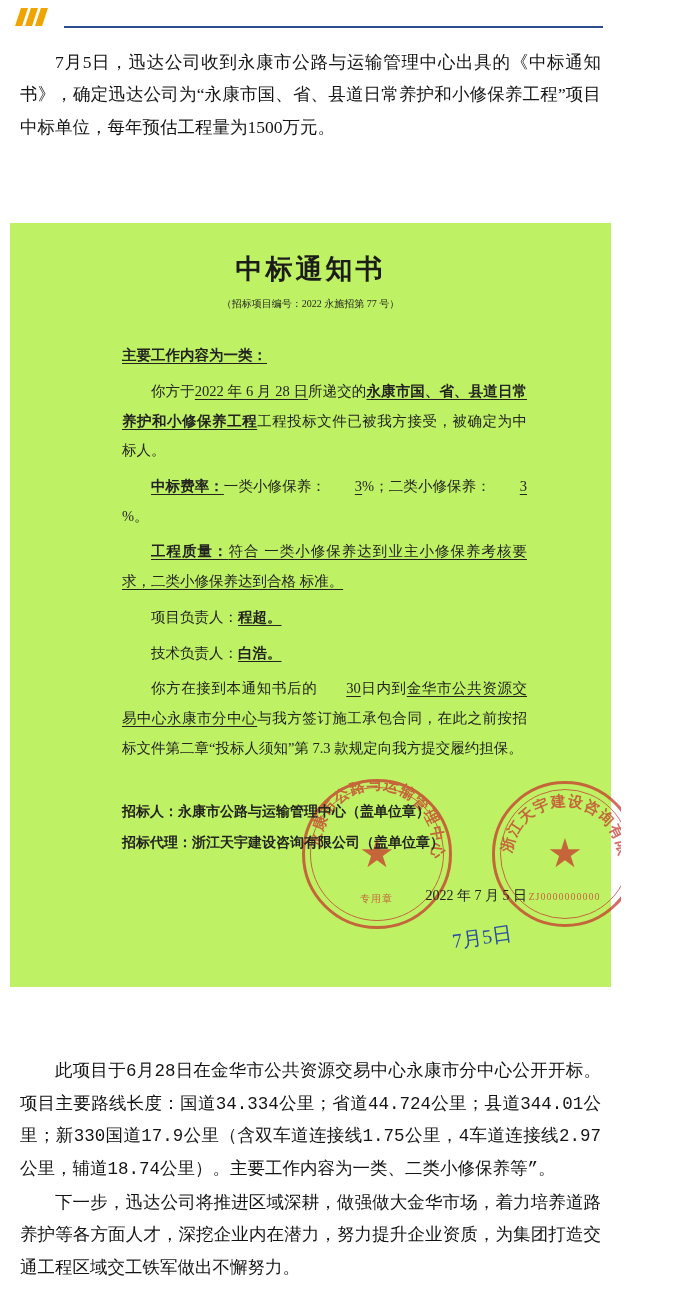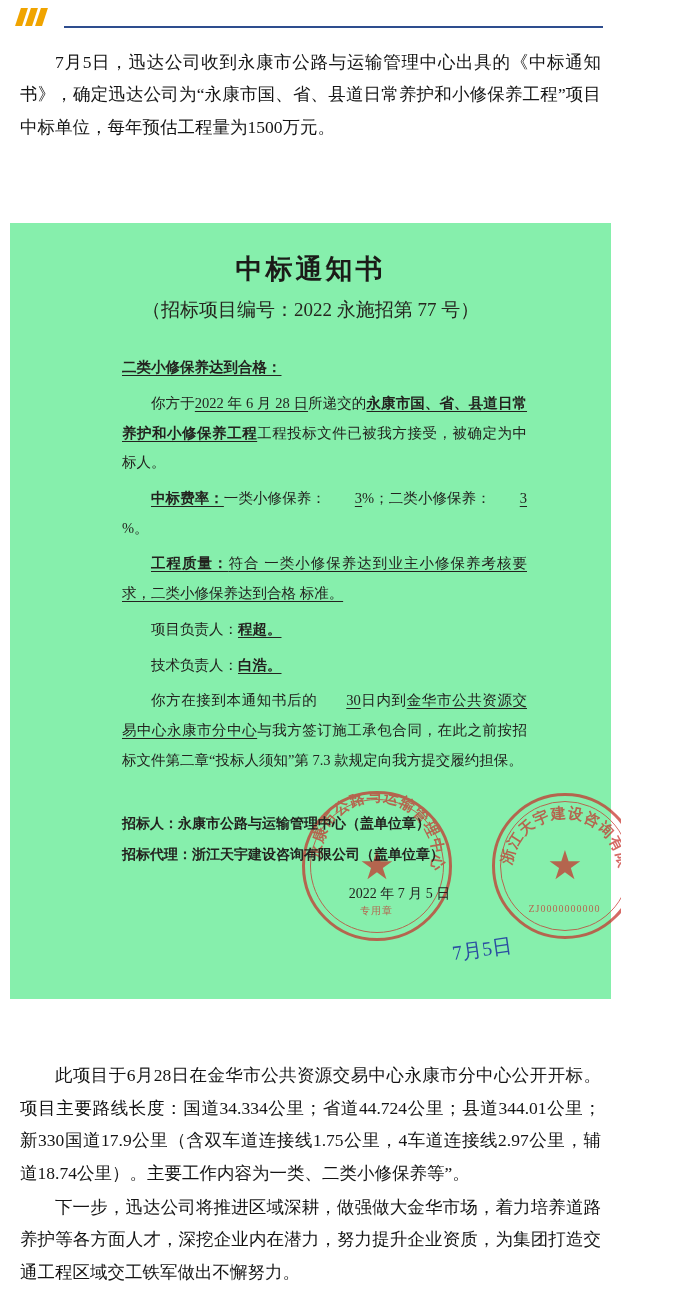--- a/index.html
+++ b/index.html
@@ -69,35 +69,35 @@
   .intro { margin-top: 10px; }
 
   .gap-top { height: 78px; }
   .gap-bottom { height: 52px; }
 
   
   .cert {
     position: relative;
     margin: 0 10px;
     padding: 10px 0 30px 0;
-    background: #86efac;
+    background: #bef264;
     font-family: "Liberation Serif", "DejaVu Serif", serif;
     color: #23231f;
   }
   .cert-title {
     text-align: center;
     font-size: 27px;
     font-weight: bold;
     letter-spacing: 3px;
     margin: 18px 0 10px 0;
     color: #1b1b18;
   }
   .cert-sub {
     text-align: center;
-    font-size: 19px;
+    font-size: 10px;
     margin-bottom: 30px;
     color: #26261f;
   }
   .cert-body {
     margin: 0 84px 0 112px;
     font-size: 14.5px;
     line-height: 2.05;
     text-align: justify;
   }
   .cert-body p {
@@ -127,23 +127,23 @@
     min-height: 160px;
   }
   .sign-line {
     padding-right: 10px;
     color: #23231f;
     position: relative;
     z-index: 1;
     font-weight: bold;
   }
   .date-line {
-    text-align: center;
+    text-align: right;
     padding-left: 150px;
-    margin-top: 8px;
+    margin-top: 22px;
     position: relative;
     z-index: 1;
   }
   .stamp {
     position: absolute;
     border: 3px solid #c7312b;
     border-radius: 50%;
     opacity: .72;
     color: #c7312b;
     pointer-events: none;
@@ -192,21 +192,21 @@
   .hand-date {
     position: absolute;
     left: 330px;
     top: 118px;
     color: #2b4ea2;
     font-size: 20px;
     transform: rotate(-8deg);
     z-index: 3;
   }
 
-  .outro { margin-top: 8px; }
+  .outro { margin-top: 16px; font-family: Liberation Mono, monospace; }
 </style>
 </head>
 <body>
 
 <div class="page">
 
   <div class="top-deco">
     <div class="slashes">
       <i></i>
         <i></i>
@@ -221,21 +221,21 @@
 
   <div class="gap-top"></div>
 
   <div class="cert">
 
     <div class="cert-title">中标通知书</div>
     <div class="cert-sub">（招标项目编号：2022 永施招第 77 号）</div>
 
     <div class="cert-body">
 
-      <p class="addressee">二类小修保养达到合格：</p>
+      <p class="addressee">主要工作内容为一类：</p>
 
       <p class="indent">
         <span>你方于</span><span class="u">2022 年 6 月 28 日</span><span>所递交的</span><span class="u b">永康市国、省、县道日常养护和小修保养工程</span><span>工程投标文件已被我方接受，被确定为中标人。</span>
       </p>
 
       <p class="indent">
         <span class="b u">中标费率：</span><span>一类小修保养：</span><span class="u sp">3</span><span>%；二类小修保养：</span><span class="u sp">3</span><span>%。</span>
       </p>
 
 

